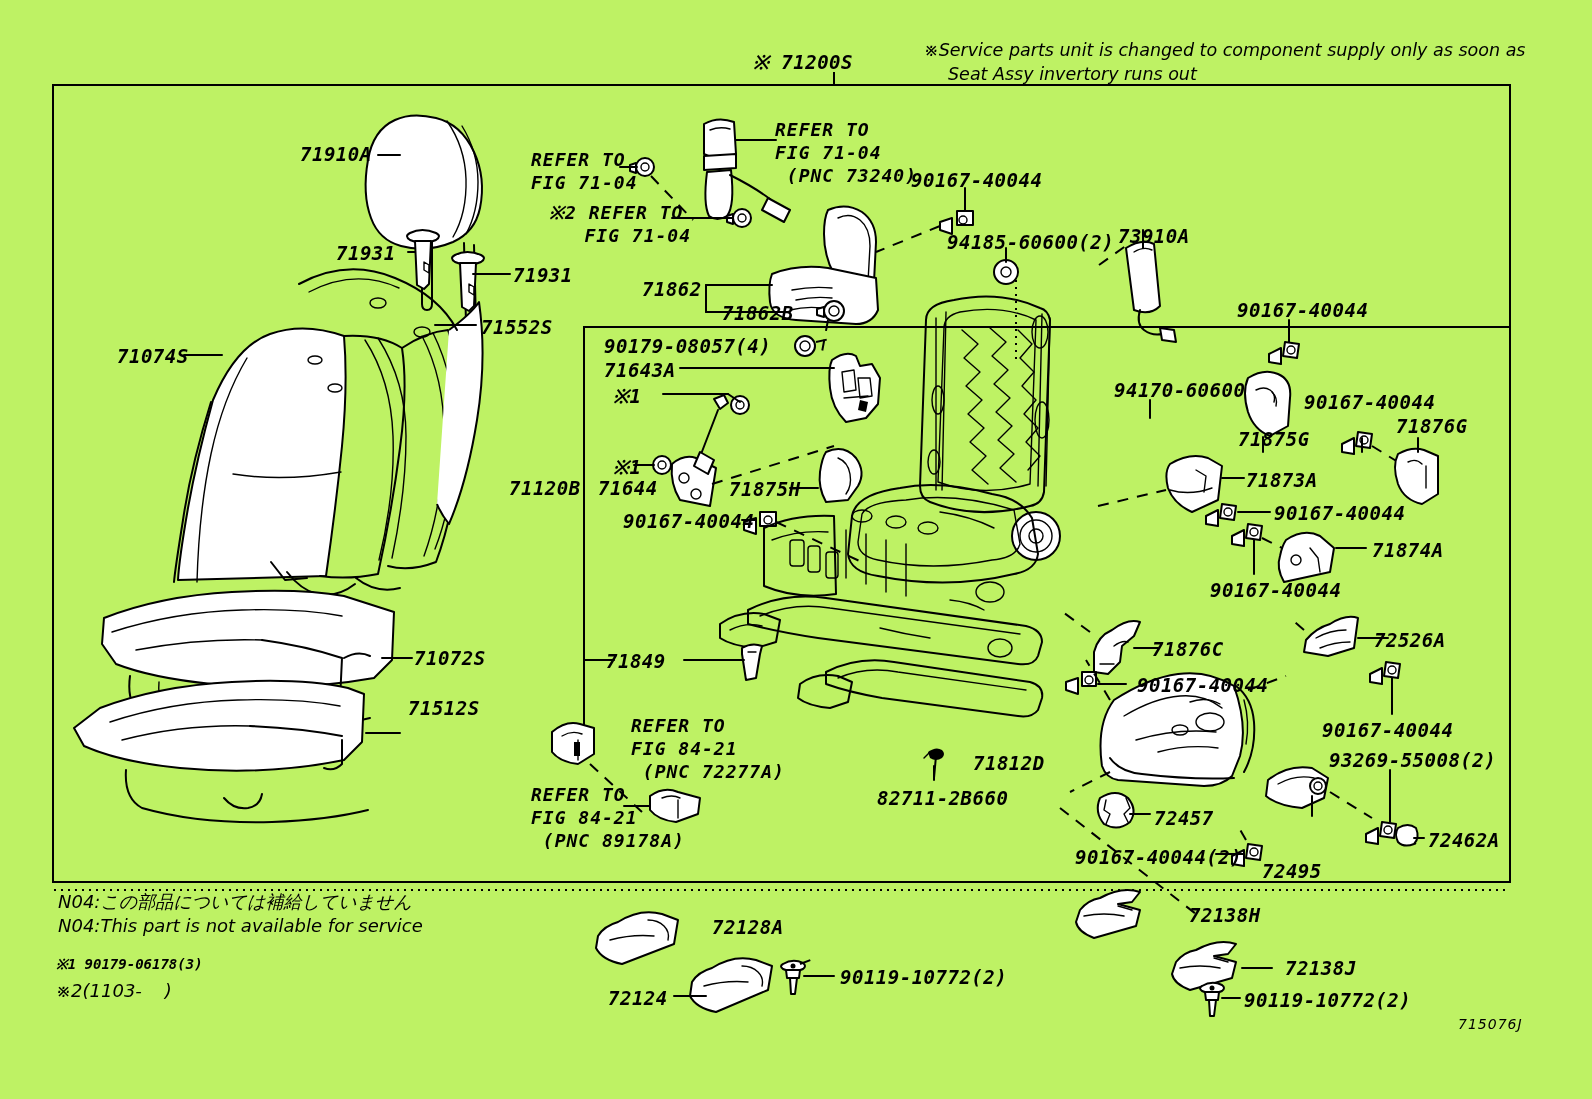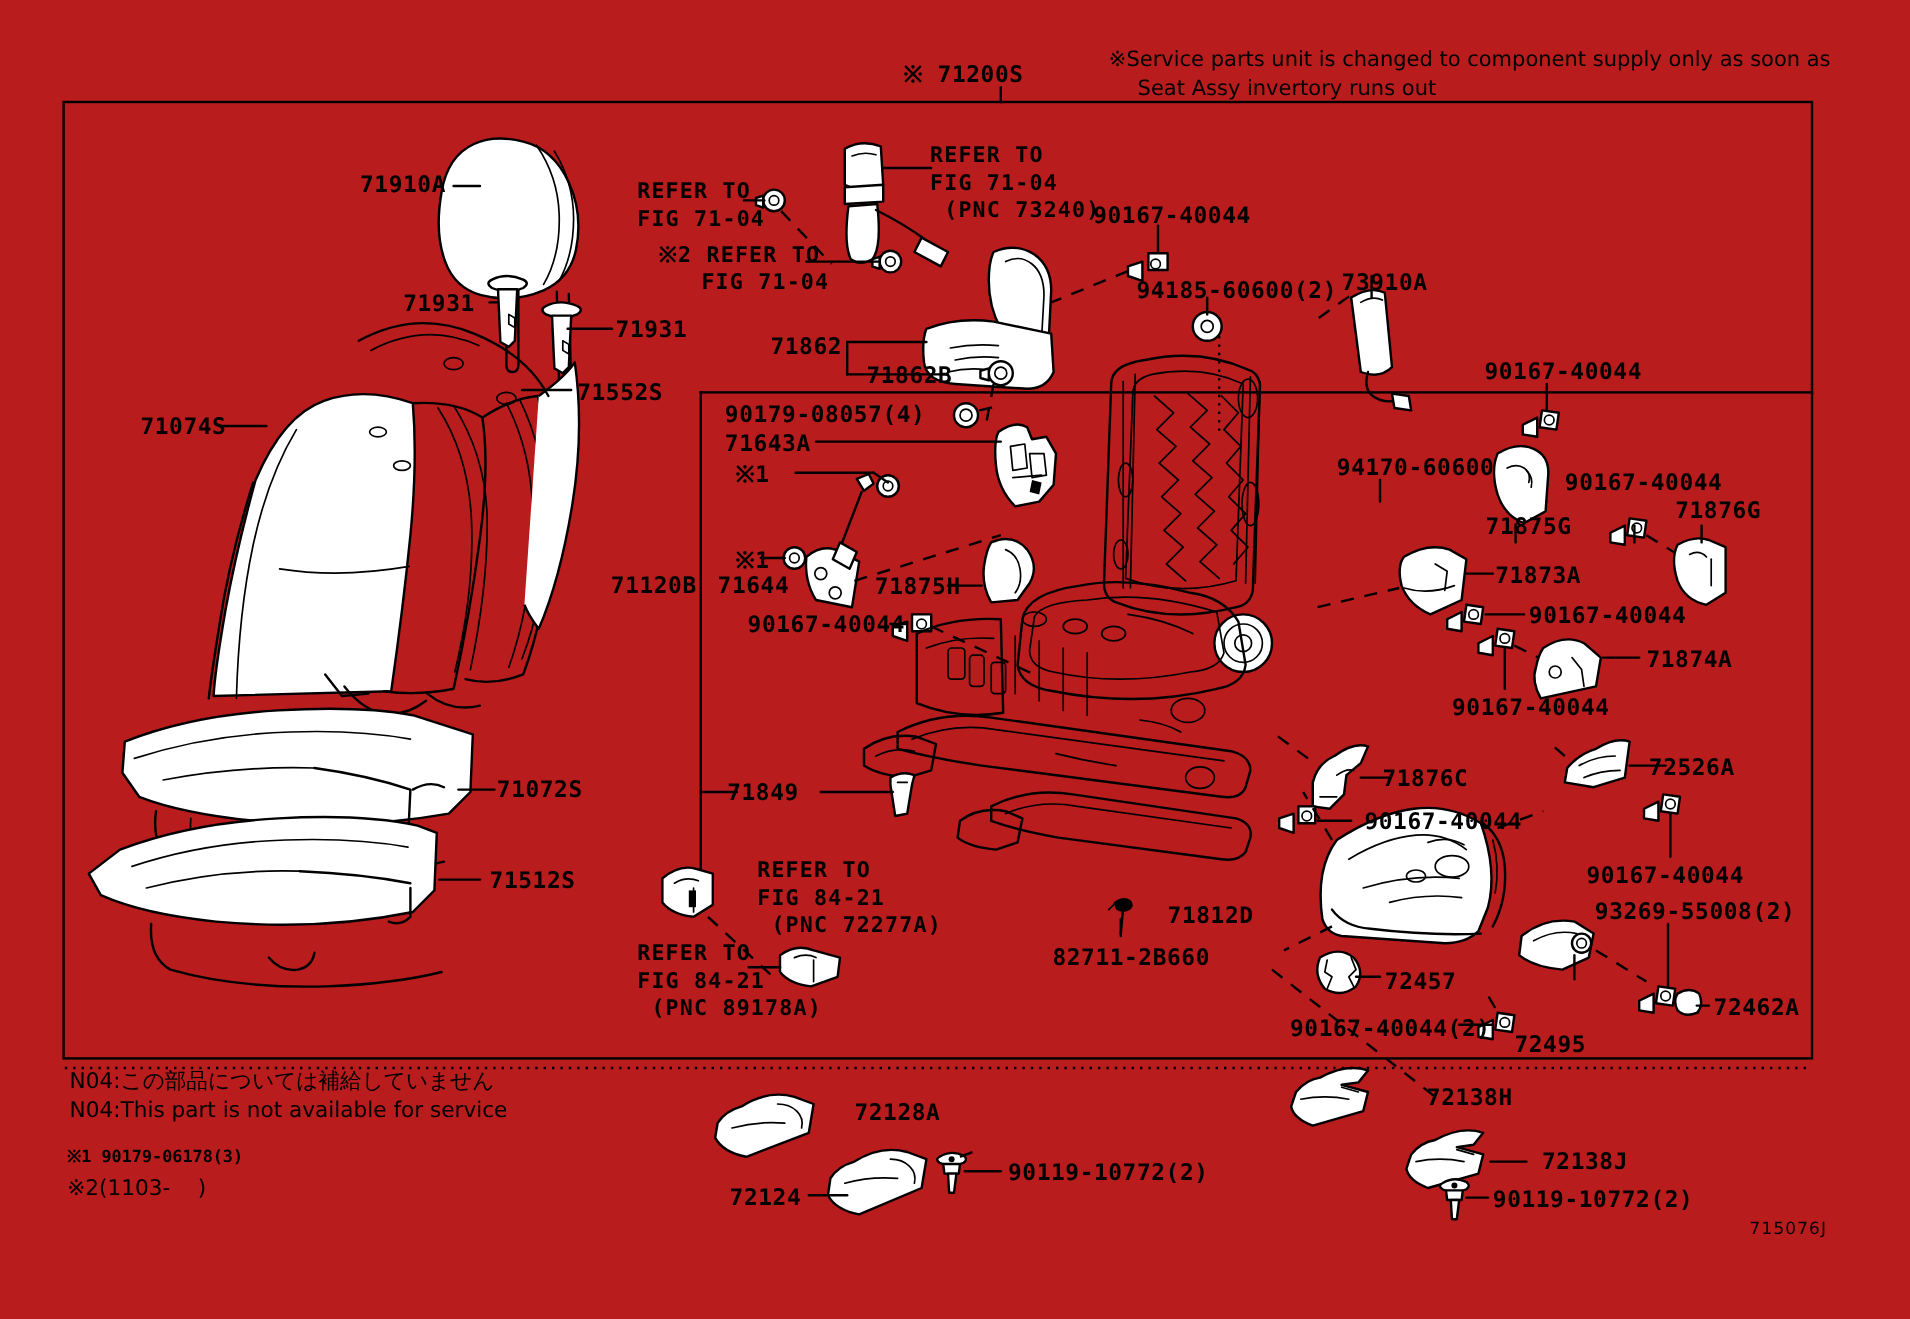--- a/index.html
+++ b/index.html
@@ -4,23 +4,24 @@
 <style>
   html, body {
     margin: 0;
     padding: 0;
     background: #ffffff;
   }
   #page {
     position: relative;
     width: 1592px;
     height: 1099px;
-    background: #b91c1c;
+    background: #bef264;
     font-family: "DejaVu Sans Mono", monospace;
     overflow: hidden;
+    font-style: italic;
   }
   
   .lbl {
     position: absolute;
     font-family: "DejaVu Sans Mono", monospace;
     font-weight: bold;
     font-size: 19px;
     letter-spacing: 0.5px;
     color: #000000;
     white-space: pre;
@@ -575,21 +576,21 @@
     <path class="dot2" d="M54 890 L1508 890"></path>
 
   </svg>
 
   <div class="lbl" style="left:300px; top:142px;">71910A</div>
   <div class="lbl" style="left:336px; top:241px;">71931</div>
   <div class="lbl" style="left:513px; top:263px;">71931</div>
   <div class="lbl" style="left:117px; top:344px;">71074S</div>
   <div class="lbl" style="left:481px; top:315px;">71552S</div>
   <div class="lbl" style="left:414px; top:646px;">71072S</div>
-  <div class="lbl" style="left:408px; top:722px;">71512S</div>
+  <div class="lbl" style="left:408px; top:696px;">71512S</div>
 
   <div class="lbl refer" style="left:531px; top:148px;">REFER TO
 FIG 71-04</div>
   <div class="lbl refer" style="left:549px; top:201px;">※2 REFER TO
    FIG 71-04</div>
   <div class="lbl refer" style="left:775px; top:118px;">REFER TO
 FIG 71-04
  (PNC 73240)</div>
 
   <div class="lbl" style="left:642px; top:277px;">71862</div>

